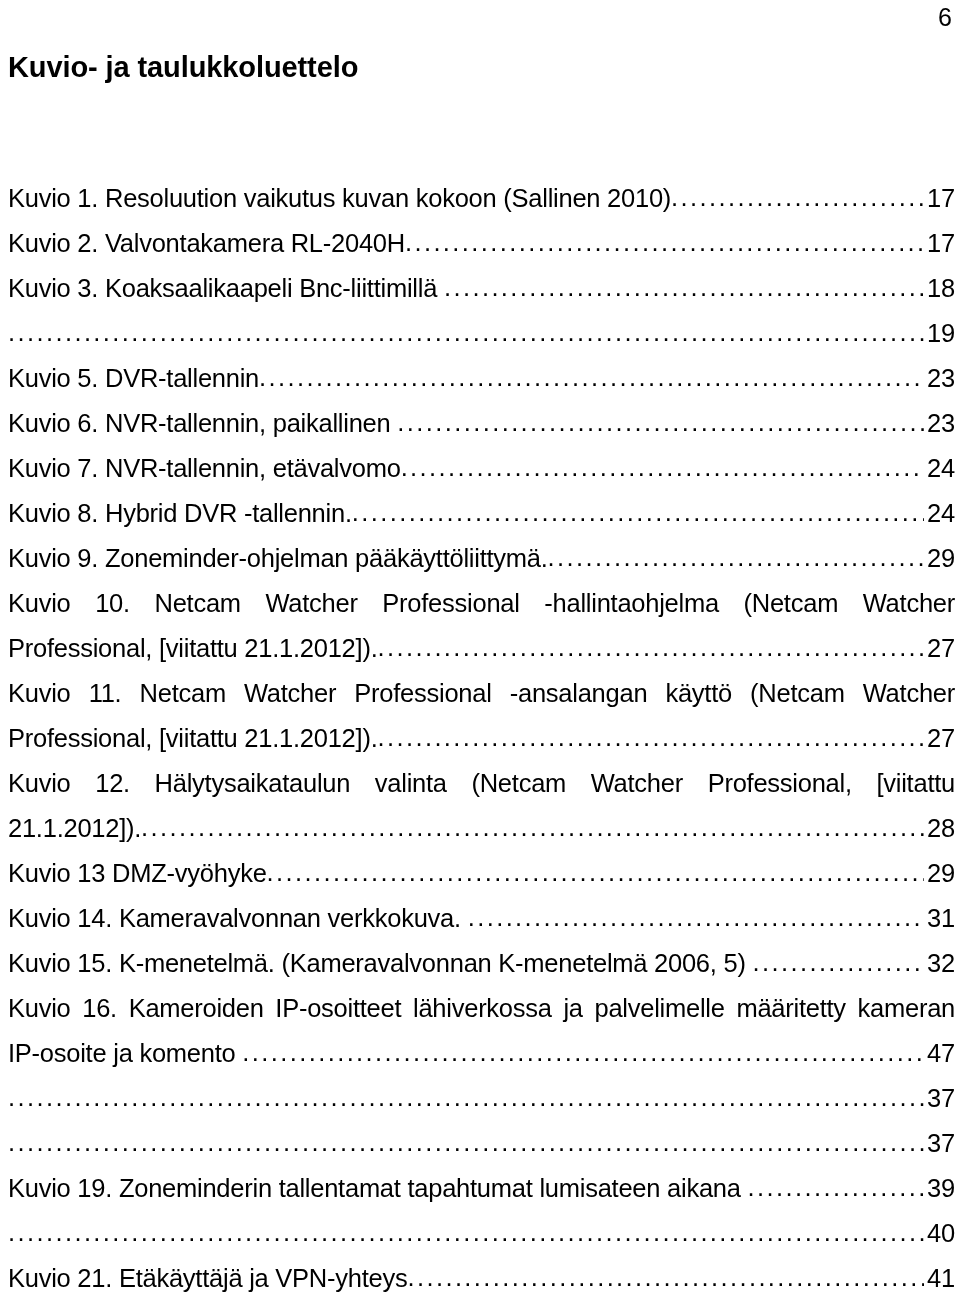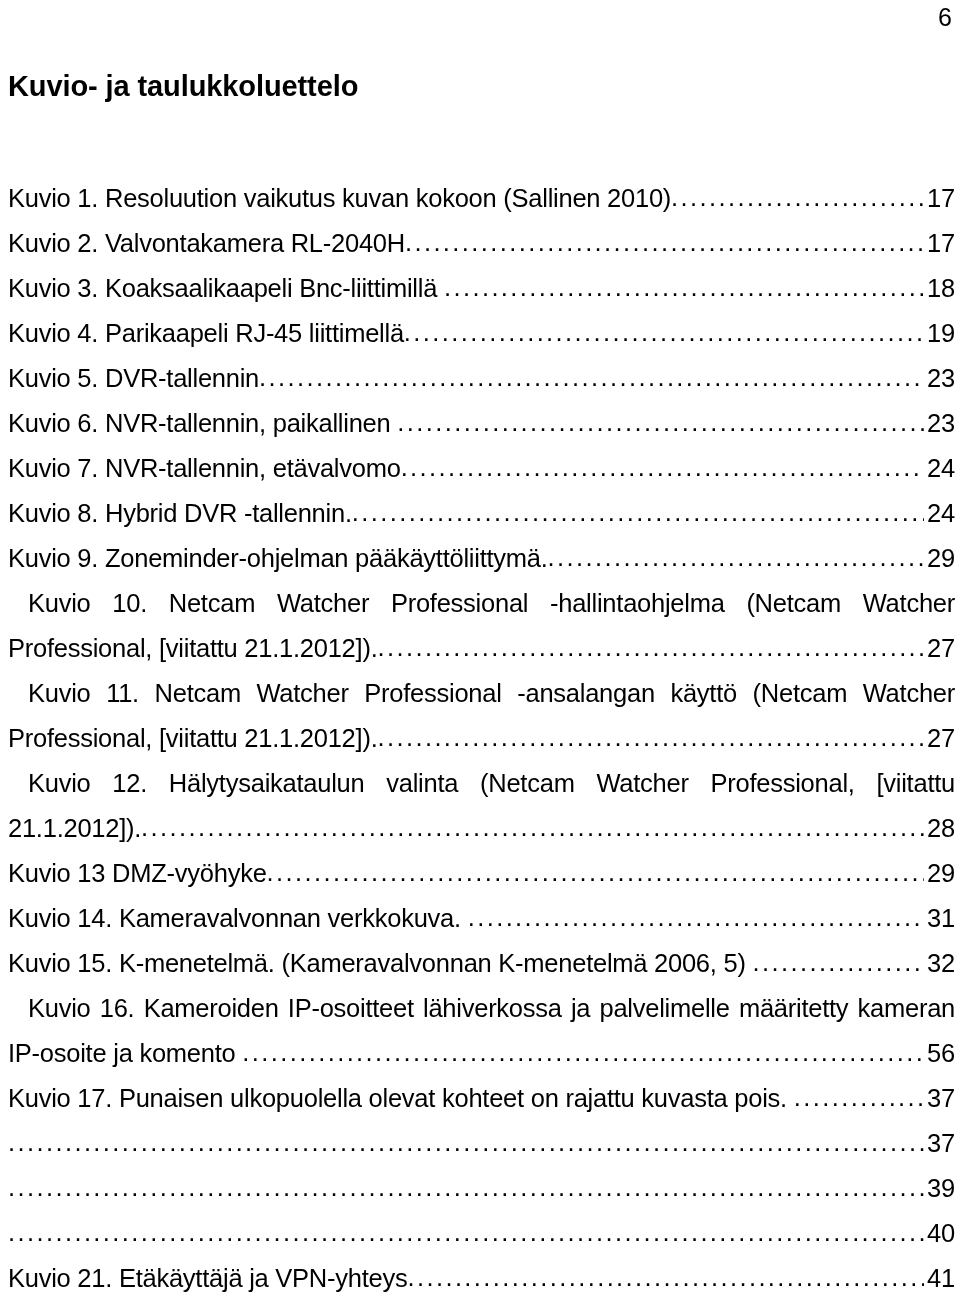--- a/index.html
+++ b/index.html
@@ -34,21 +34,21 @@
     right: 8px;
     font-size: 25px;
     line-height: 1;
     letter-spacing: 0.2px;
   }
 
   
   .doc-title {
     position: absolute;
     left: 8px;
-    top: 71px;
+    top: 52px;
     margin: 0;
     font-size: 29px;
     font-weight: bold;
     letter-spacing: -0.1px;
     line-height: 1.05;
     white-space: nowrap;
   }
 
   
   .toc {
@@ -96,21 +96,20 @@
     padding-left: 2px;
   }
 
   
   .toc-wrap-line {
     display: block;
     text-align: justify;
     text-align-last: justify;
     letter-spacing: -0.25px;
     white-space: normal;
-    margin-left: 20px;
   }
 </style>
 </head>
 <body>
 
 <div class="page">
 
   <div class="page-number">6</div>
 
   <h1 class="doc-title">Kuvio- ja taulukkoluettelo</h1>
@@ -132,21 +131,20 @@
       </li>
       <li class="toc-entry">
         <div class="toc-line">
           <span class="toc-text">Kuvio 3. Koaksaalikaapeli Bnc-liittimillä </span>
           <span class="toc-leader" aria-hidden="true">...............................................................................................................................................................</span>
           <span class="toc-page">18</span>
         </div>
       </li>
       <li class="toc-entry">
         <div class="toc-line">
-          <span class="toc-text">Kuvio 4. Parikaapeli RJ-45 liittimellä</span>
           <span class="toc-leader" aria-hidden="true">...............................................................................................................................................................</span>
           <span class="toc-page">19</span>
         </div>
       </li>
       <li class="toc-entry">
         <div class="toc-line">
           <span class="toc-text">Kuvio 5. DVR-tallennin</span>
           <span class="toc-leader" aria-hidden="true">...............................................................................................................................................................</span>
           <span class="toc-page">23</span>
         </div>
@@ -222,38 +220,38 @@
           <span class="toc-text">Kuvio 15. K-menetelmä. (Kameravalvonnan K-menetelmä 2006, 5) </span>
           <span class="toc-leader" aria-hidden="true">...............................................................................................................................................................</span>
           <span class="toc-page">32</span>
         </div>
       </li>
       <li class="toc-entry">
         <div class="toc-wrap-line">Kuvio 16. Kameroiden IP-osoitteet lähiverkossa ja palvelimelle määritetty kameran</div>
         <div class="toc-line">
           <span class="toc-text">IP-osoite ja komento </span>
           <span class="toc-leader" aria-hidden="true">...............................................................................................................................................................</span>
-          <span class="toc-page">56</span>
-        </div>
-      </li>
-      <li class="toc-entry">
-        <div class="toc-line">
-          <span class="toc-text">Kuvio 17. Punaisen ulkopuolella olevat kohteet on rajattu kuvasta pois. </span>
+          <span class="toc-page">47</span>
+        </div>
+      </li>
+      <li class="toc-entry">
+        <div class="toc-line">
           <span class="toc-leader" aria-hidden="true">...............................................................................................................................................................</span>
           <span class="toc-page">37</span>
         </div>
       </li>
       <li class="toc-entry">
         <div class="toc-line">
           <span class="toc-leader" aria-hidden="true">...............................................................................................................................................................</span>
           <span class="toc-page">37</span>
         </div>
       </li>
       <li class="toc-entry">
         <div class="toc-line">
+          <span class="toc-text">Kuvio 19. Zoneminderin tallentamat tapahtumat lumisateen aikana </span>
           <span class="toc-leader" aria-hidden="true">...............................................................................................................................................................</span>
           <span class="toc-page">39</span>
         </div>
       </li>
       <li class="toc-entry">
         <div class="toc-line">
           <span class="toc-leader" aria-hidden="true">...............................................................................................................................................................</span>
           <span class="toc-page">40</span>
         </div>
       </li>

